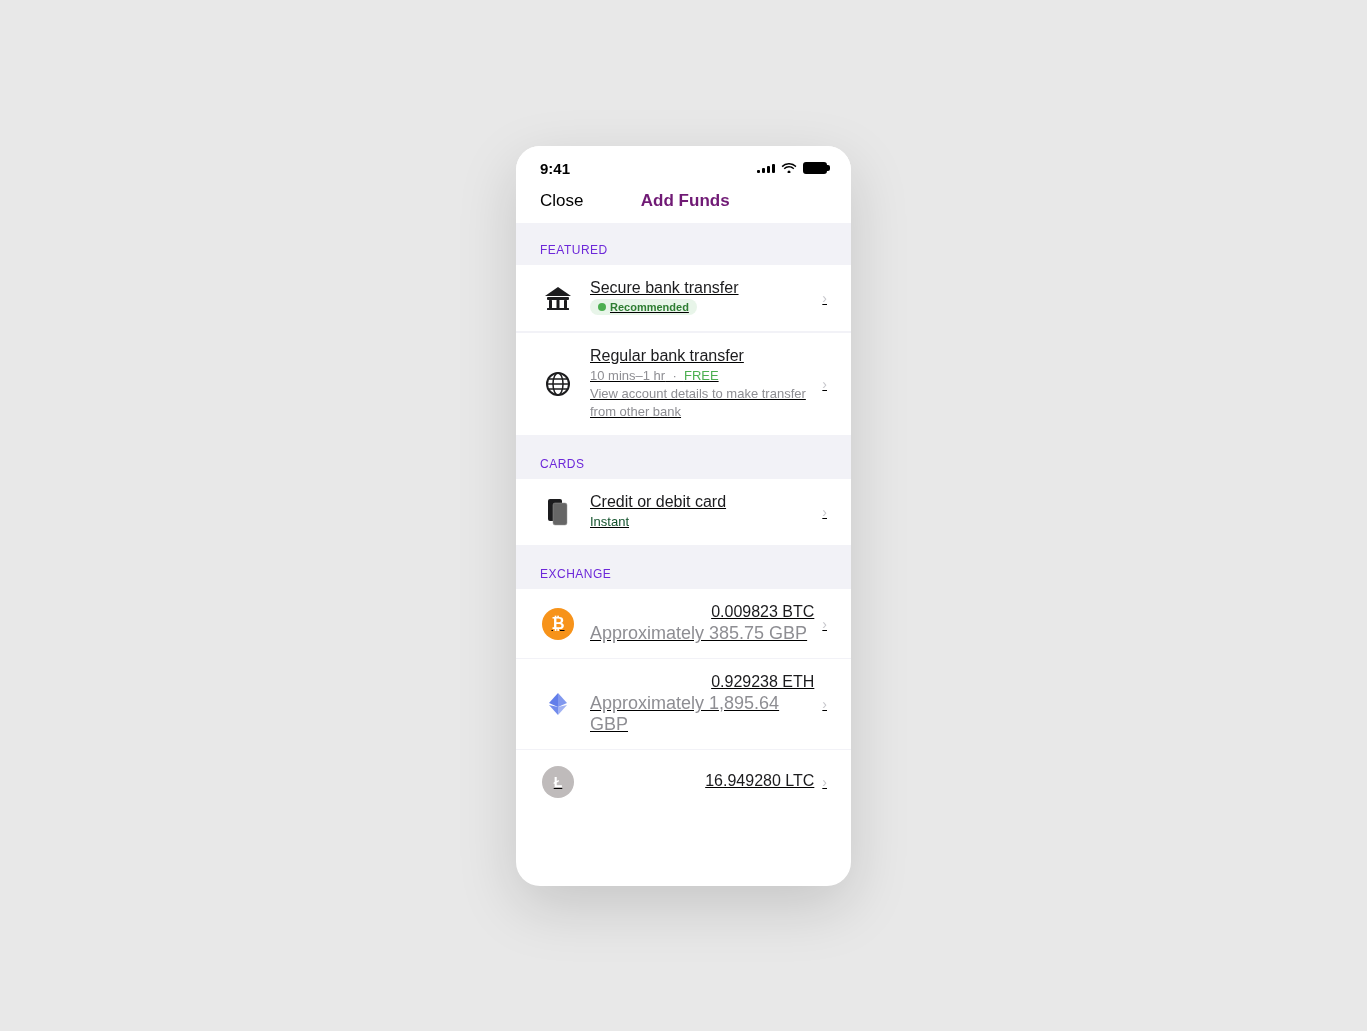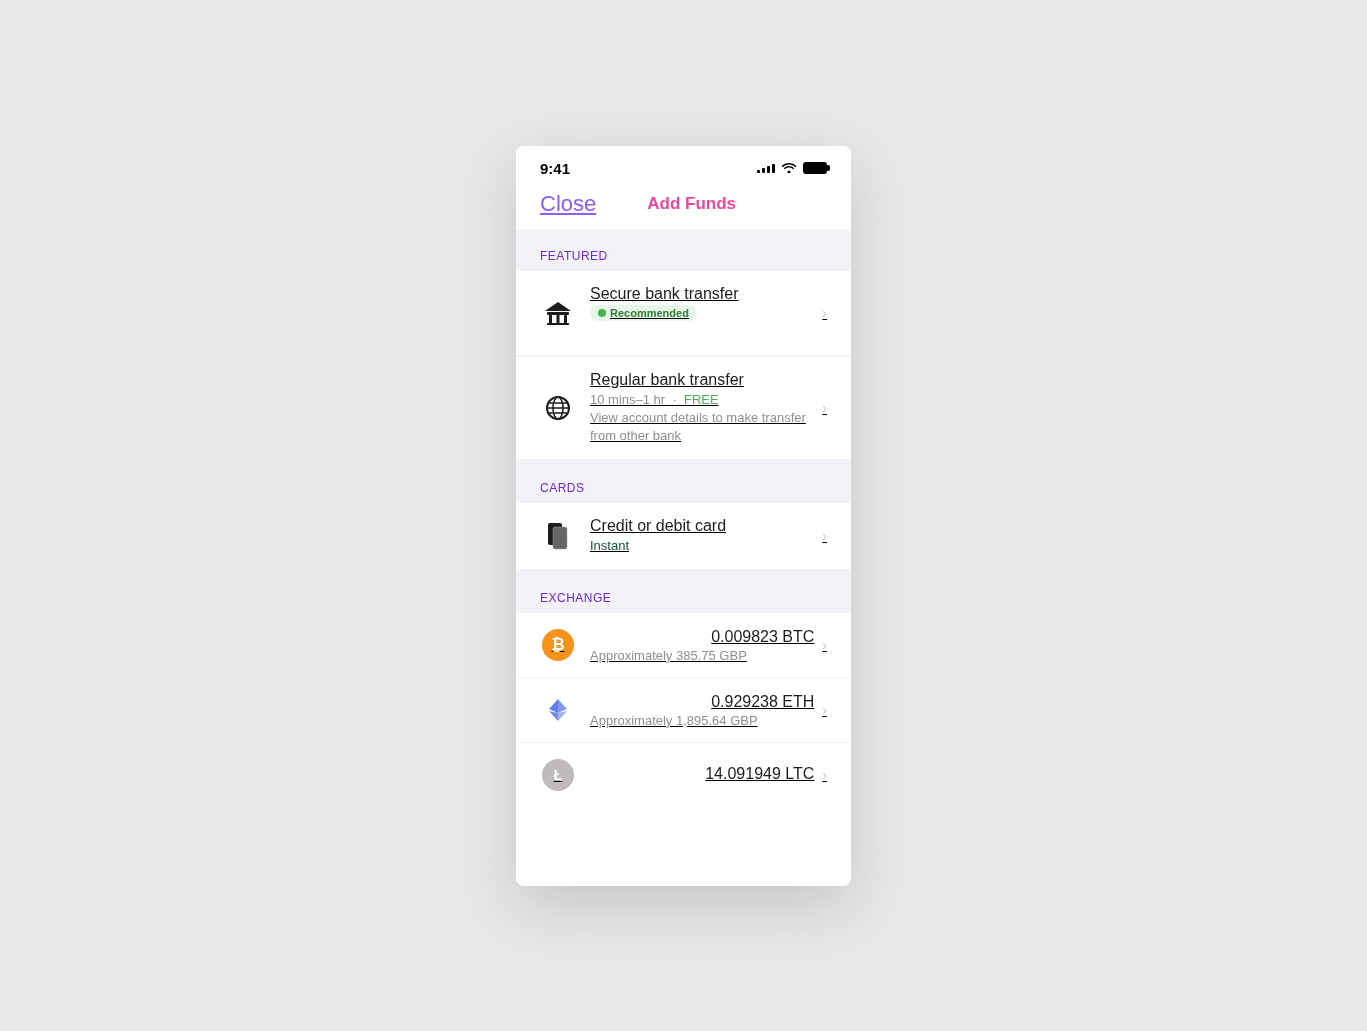--- a/index.html
+++ b/index.html
@@ -10,21 +10,21 @@
       justify-content: center;
       align-items: center;
       min-height: 100vh;
       font-family: -apple-system, BlinkMacSystemFont, 'SF Pro Display', 'Helvetica Neue', sans-serif;
     }
 
     .phone-frame {
       width: 335px;
       min-height: 740px;
       background: #fff;
-      border-radius: 8px;
+      border-radius: 24px;
       box-shadow: 0 20px 60px rgba(0,0,0,0.15);
       overflow: hidden;
       position: relative;
     }
 
     
     .status-bar {
       display: flex;
       justify-content: space-between;
       align-items: center;
@@ -85,30 +85,29 @@
     
     .nav-bar {
       display: flex;
       justify-content: space-between;
       align-items: center;
       padding: 8px 24px 12px;
       background: #fff;
     }
 
     .nav-close {
-      font-size: 22px;
-      color: #8b5cf6;
+      font-size: 17px;
+      color: #000000;
       font-weight: 400;
-      text-decoration: underline;
     }
 
     .nav-title {
       font-size: 17px;
       font-weight: 600;
-      color: #ec4899;
+      color: #701a75;
     }
 
     .nav-spacer {
       width: 40px;
     }
 
     
     .content {
       background: #f2f2f7;
       min-height: 100%;
@@ -160,21 +159,21 @@
       font-size: 16px;
       font-weight: 500;
       color: #1c1c1e;
       margin-bottom: 2px;
     }
 
     .item-badge-row {
       display: flex;
       align-items: center;
       gap: 6px;
-      margin-bottom: 20px;
+      margin-bottom: 2px;
     }
 
     .badge-recommended {
       background: #e8f5e9;
       color: #2e7d32;
       font-size: 11px;
       font-weight: 600;
       padding: 2px 8px;
       border-radius: 10px;
       display: flex;
@@ -257,21 +256,21 @@
 
     .exchange-amount {
       font-size: 16px;
       font-weight: 500;
       color: #1c1c1e;
       margin-bottom: 2px;
       text-align: right;
     }
 
     .exchange-approx {
-      font-size: 13px;
+      font-size: 18px;
       color: #8e8e93;
     }
   </style>
 </head>
 <body>
 
 <div class="phone-frame">
 
   <div class="status-bar">
     <span class="status-time">9:41</span>
@@ -400,21 +399,21 @@
           <div class="exchange-approx">Approximately 1,895.64 GBP</div>
         </div>
         <span class="chevron">›</span>
       </div>
 
       <div class="list-item">
         <div class="item-icon">
           <div class="ltc-icon">Ł</div>
         </div>
         <div class="item-content">
-          <div class="exchange-amount">14.091949 LTC</div>
+          <div class="exchange-amount">16.949280 LTC</div>
         </div>
         <span class="chevron">›</span>
       </div>
 
     </div>
 
   </div>
 
 </div>
 

